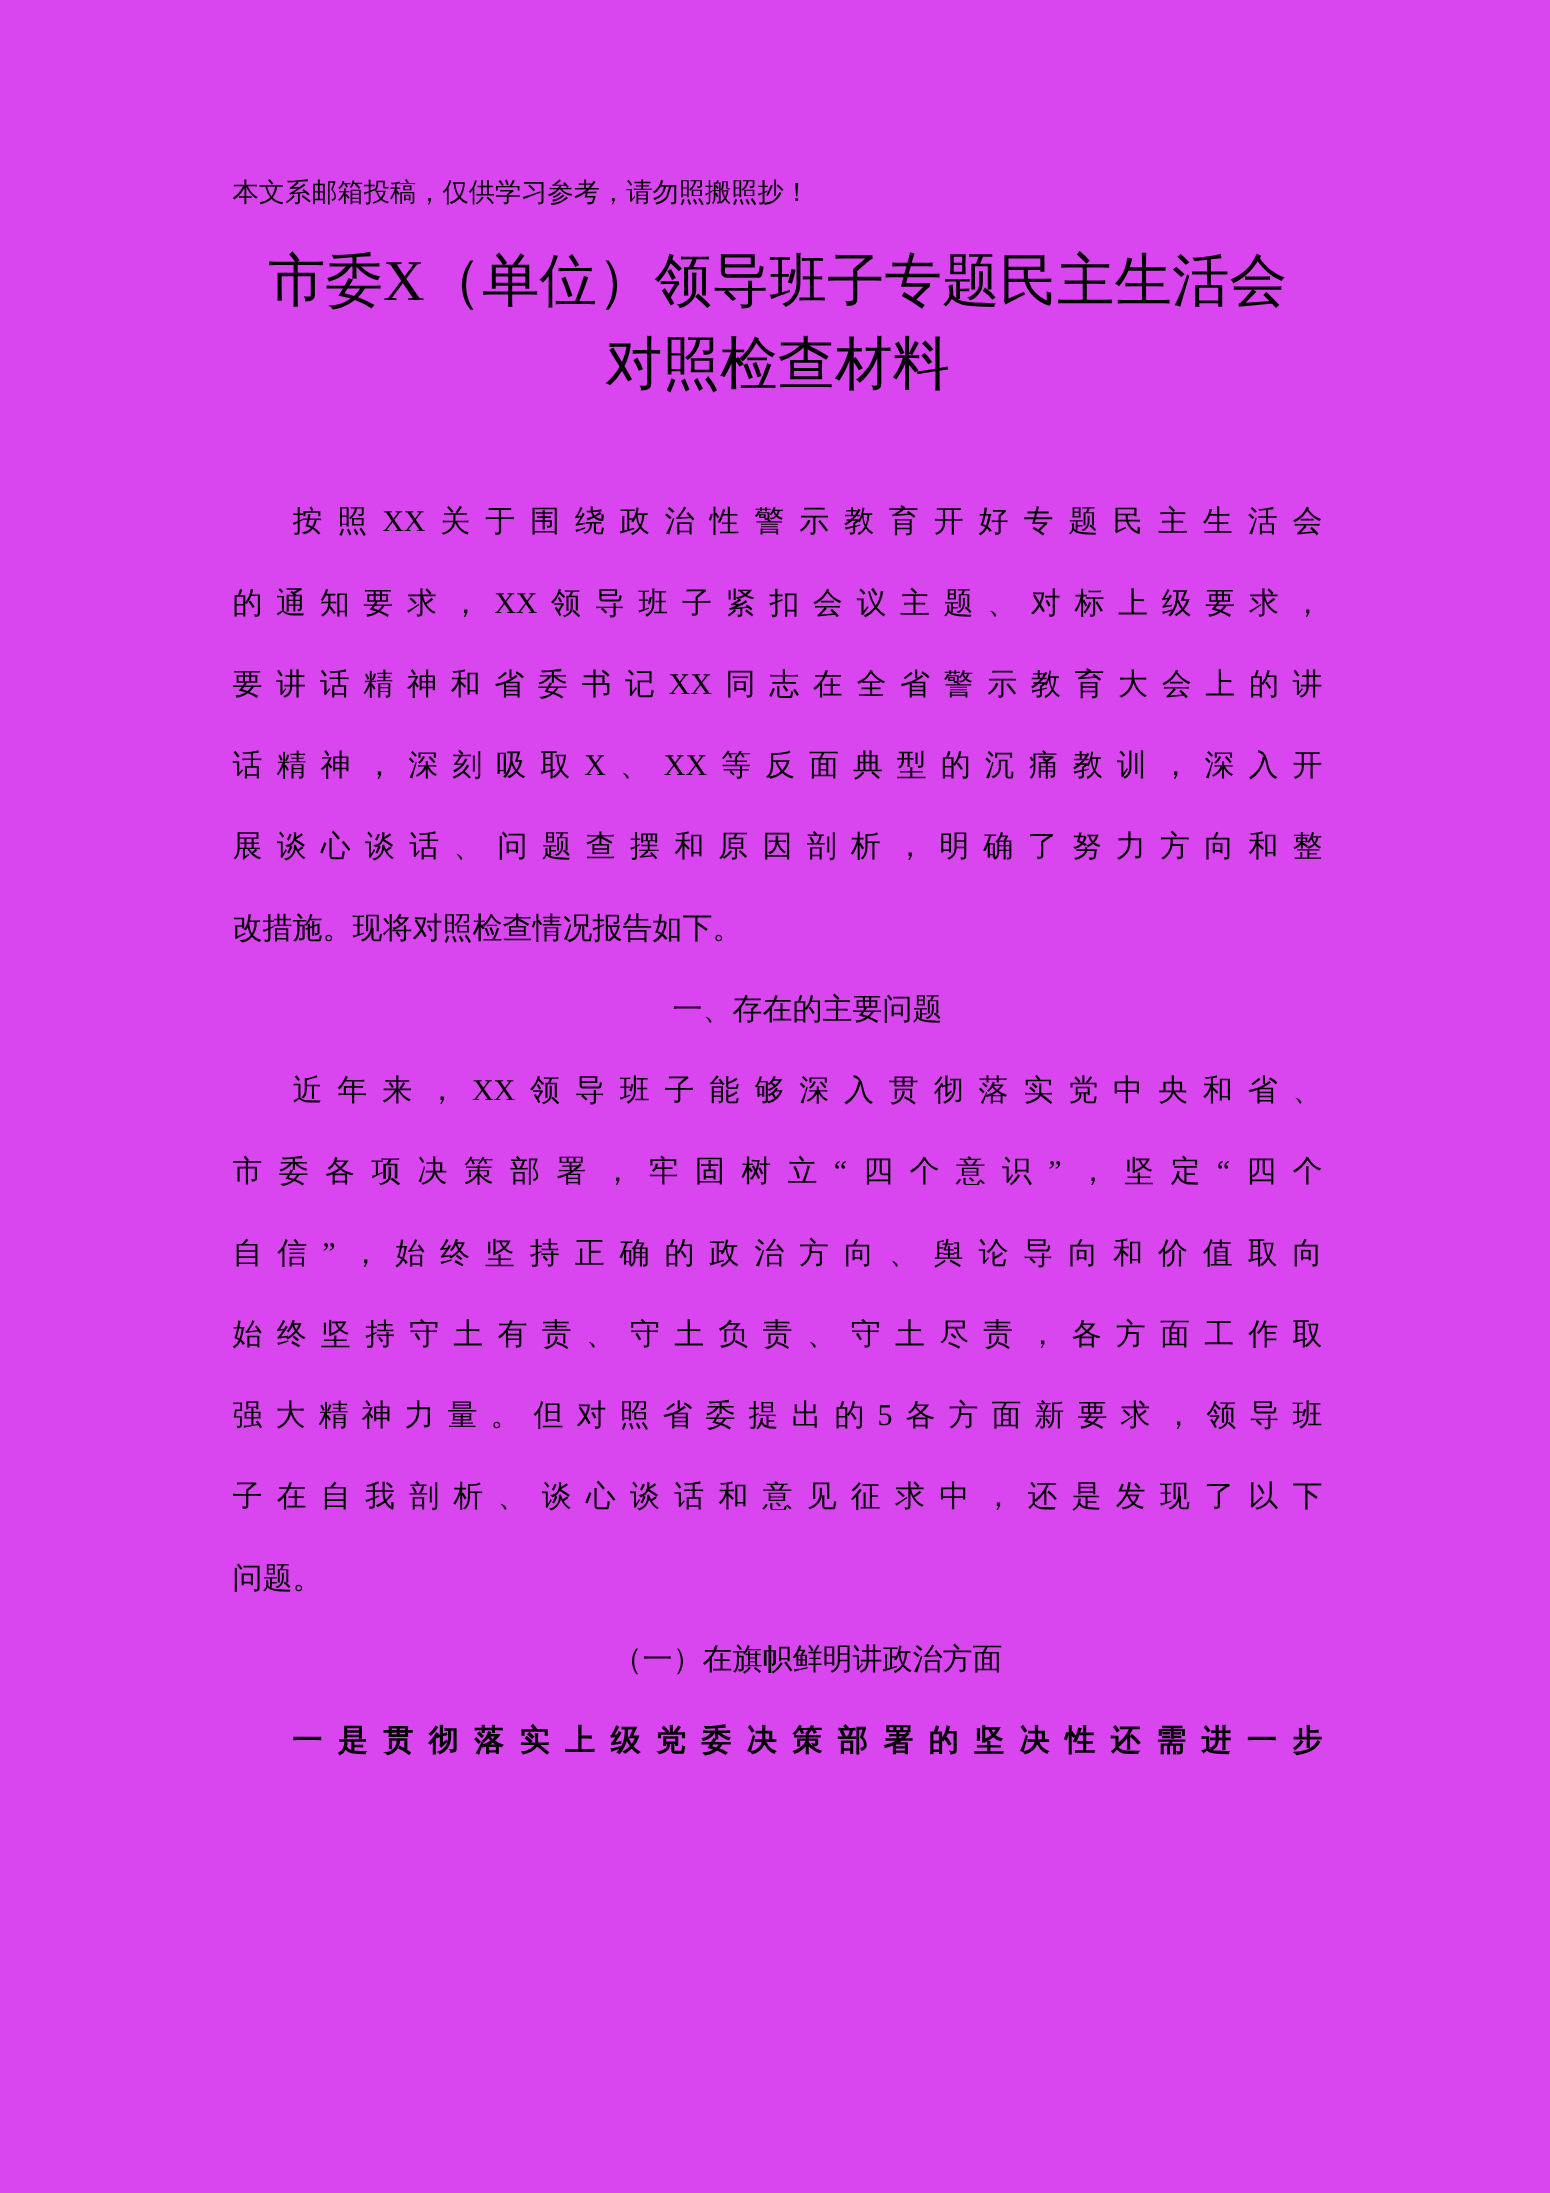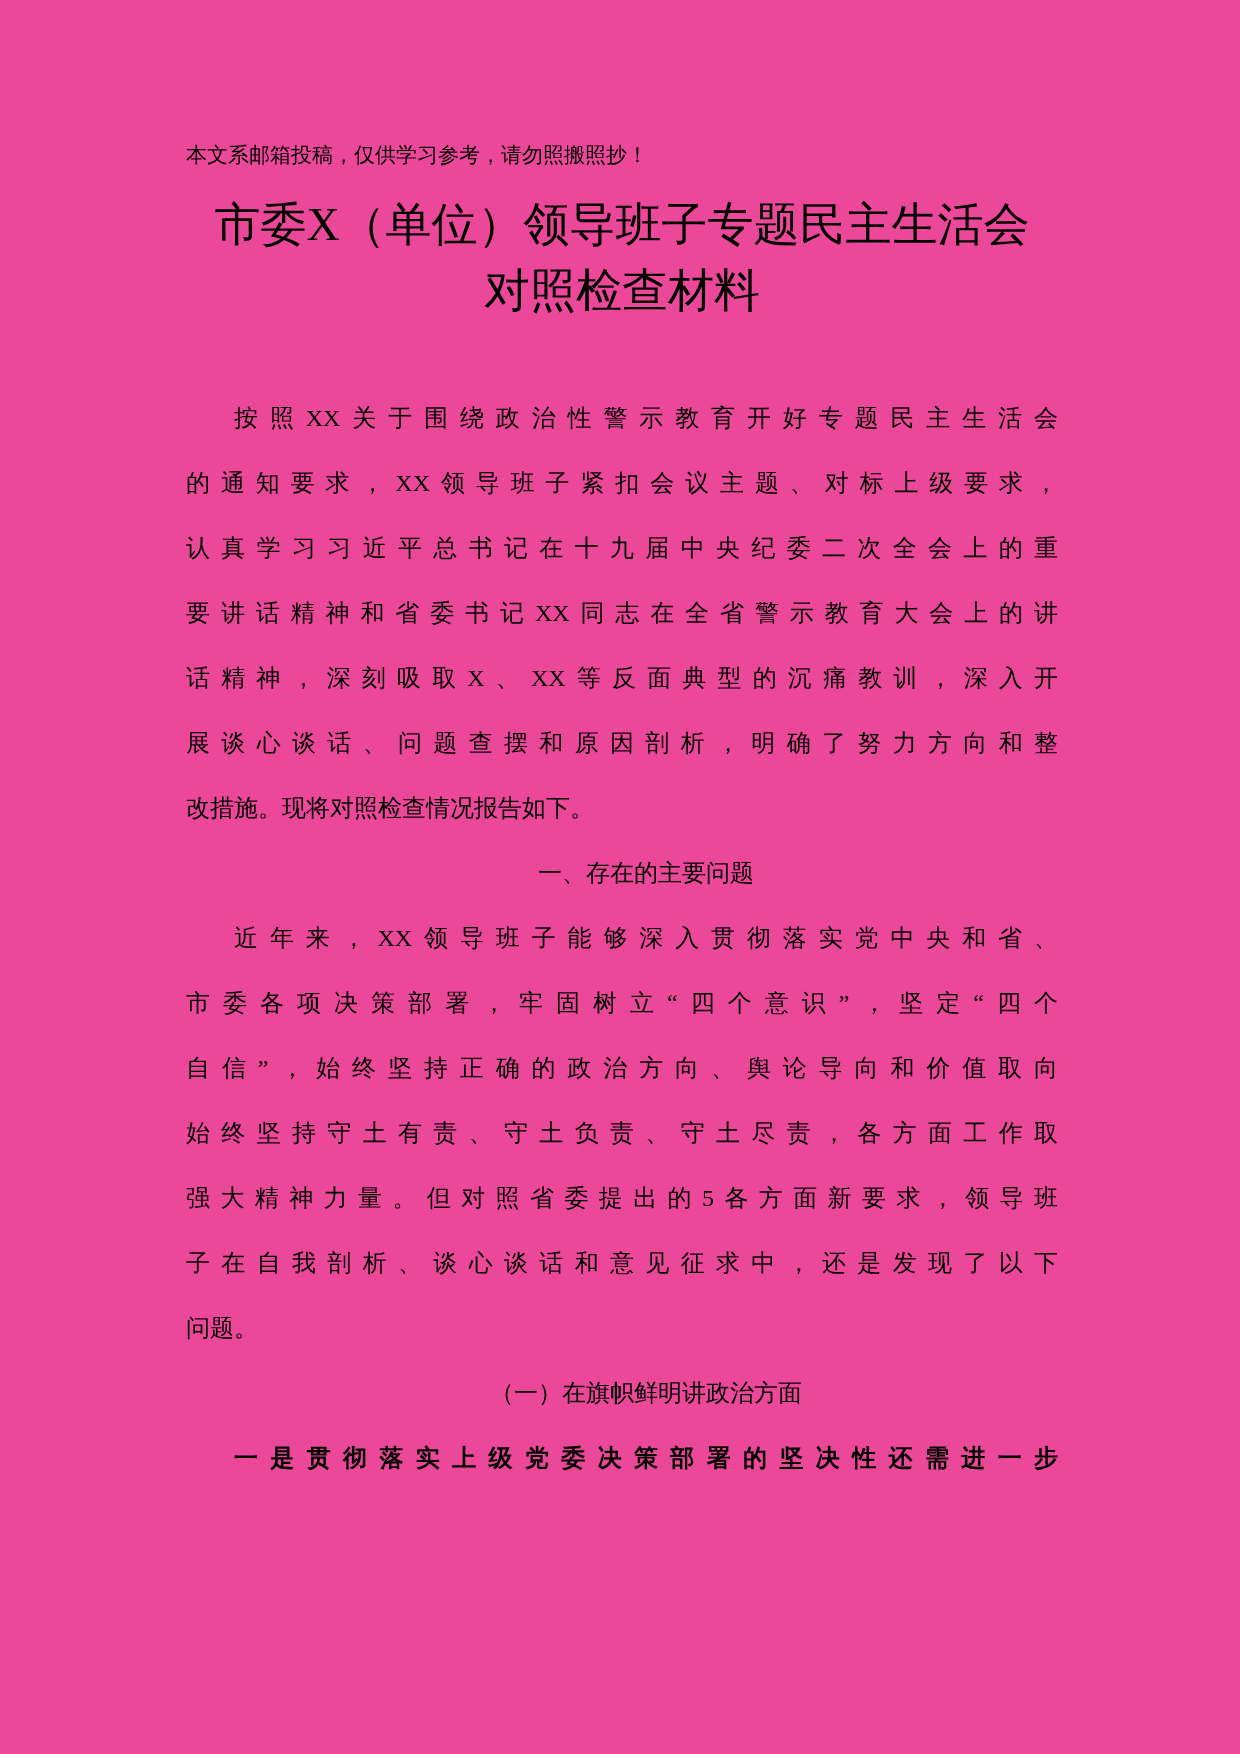--- a/index.html
+++ b/index.html
@@ -4,21 +4,21 @@
 <style>
   html, body {
     margin: 0;
     padding: 0;
     background: #ffffff;
   }
   .page {
     position: relative;
     width: 1240px;
     height: 1754px;
-    background: #ec4899;
+    background: #d946ef;
     color: #000000;
     font-family: "Liberation Serif", "DejaVu Serif", serif;
     overflow: hidden;
   }
   .content {
     position: absolute;
     left: 186px;
     top: 140px;
     width: 872px;
   }
@@ -74,21 +74,20 @@
     <div class="title">
       <div>市委X（单位）领导班子专题民主生活会</div>
       <div>对照检查材料</div>
     </div>
 
     <div class="body-text">
 
       <div>
         <div class="line indent">按照XX关于围绕政治性警示教育开好专题民主生活会</div>
         <div class="line">的通知要求，XX领导班子紧扣会议主题、对标上级要求，</div>
-        <div class="line">认真学习习近平总书记在十九届中央纪委二次全会上的重</div>
         <div class="line">要讲话精神和省委书记XX同志在全省警示教育大会上的讲</div>
         <div class="line">话精神，深刻吸取X、XX等反面典型的沉痛教训，深入开</div>
         <div class="line">展谈心谈话、问题查摆和原因剖析，明确了努力方向和整</div>
         <div class="line end">改措施。现将对照检查情况报告如下。</div>
       </div>
 
       <div class="heading">一、存在的主要问题</div>
 
       <div>
         <div class="line indent">近年来，XX领导班子能够深入贯彻落实党中央和省、</div>

